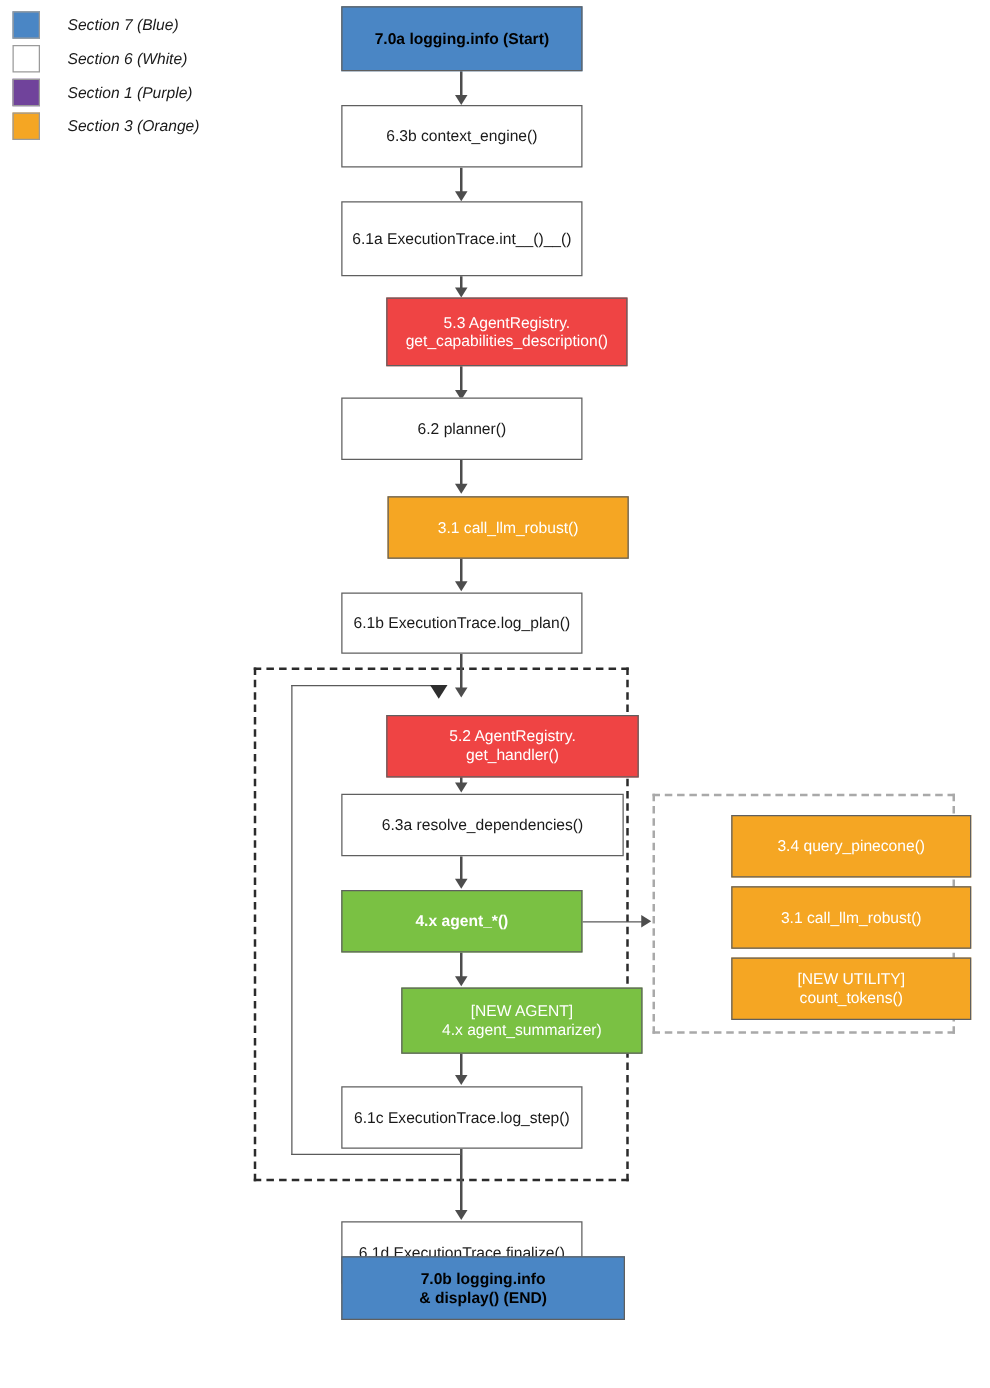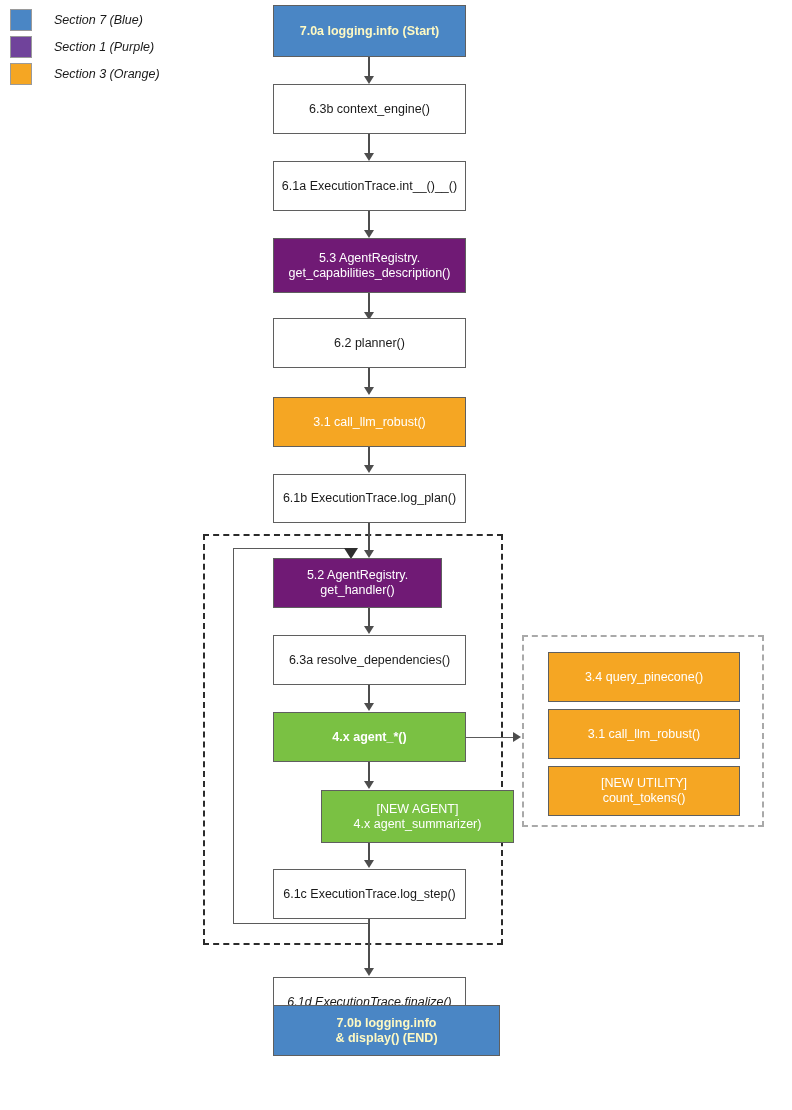--- a/index.html
+++ b/index.html
@@ -63,24 +63,24 @@
     justify-content: center;
     text-align: center;
     font-size: 12.5px;
     line-height: 15px;
     color: #1a1a1a;
     padding: 2px 4px;
     z-index: 3;
   }
   .node .nlabel { white-space: pre-line; display: block; }
   .node.white  { background: #ffffff; color: #1a1a1a; }
-  .node.blue   { background: #4a86c5; color: #fef9c3; font-weight: bold; }
-  .node.purple { background: #701a75; color: #ffffff; }
+  .node.blue   { background: #4a86c5; color: #000000; font-weight: bold; }
+  .node.purple { background: #ef4444; color: #ffffff; margin-left: 36px; }
   .node.green  { background: #7ac143; color: #ffffff; }
-  .node.orange { background: #f5a623; color: #ffffff; }
+  .node.orange { background: #f5a623; color: #ffffff; margin-left: 37px; }
   .node.bold   { font-weight: bold; }
 
   
   .edge-v {
     position: absolute;
     width: 2px;
     background: #4d4d4d;
     z-index: 1;
   }
   .edge-thin-v {
@@ -137,20 +137,24 @@
 
 <div id="canvas">
 
   <div id="legend">
 
     <div class="legend-row">
       <span class="legend-swatch" style="background:#4a86c5;"></span>
       <span class="legend-label">Section 7 (Blue)</span>
     </div>
     <div class="legend-row">
+      <span class="legend-swatch" style="background:#ffffff;"></span>
+      <span class="legend-label">Section 6 (White)</span>
+    </div>
+    <div class="legend-row">
       <span class="legend-swatch" style="background:#70439b;"></span>
       <span class="legend-label">Section 1 (Purple)</span>
     </div>
     <div class="legend-row">
       <span class="legend-swatch" style="background:#f5a623;"></span>
       <span class="legend-label">Section 3 (Orange)</span>
     </div>
   </div>
 
   <div class="group-dashed" style="left:203px; top:534px; width:300px; height:411px;"></div>
@@ -207,64 +211,64 @@
   <div class="arrow-right" style="left:513px; top:732px;"></div>
 
   <div class="node blue" style="left:273px; top:5px; width:193px; height:52px;">
     <span class="nlabel">7.0a logging.info (Start)</span>
   </div>
 
   <div class="node white" style="left:273px; top:84px; width:193px; height:50px;text-align:right;">
     <span class="nlabel">6.3b context_engine()</span>
   </div>
 
-  <div class="node white" style="left:273px; top:161px; width:193px; height:50px;">
+  <div class="node white" style="left:273px; top:161px; width:193px; height:60px;">
     <span class="nlabel">6.1a ExecutionTrace.int__()__()</span>
   </div>
 
   <div class="node purple" style="left:273px; top:238px; width:193px; height:55px;">
     <span class="nlabel">5.3 AgentRegistry.
 get_capabilities_description()</span>
   </div>
 
   <div class="node white" style="left:273px; top:318px; width:193px; height:50px;">
     <span class="nlabel">6.2 planner()</span>
   </div>
 
   <div class="node orange" style="left:273px; top:397px; width:193px; height:50px;">
     <span class="nlabel">3.1 call_llm_robust()</span>
   </div>
 
   <div class="node white" style="left:273px; top:474px; width:193px; height:49px;">
     <span class="nlabel">6.1b ExecutionTrace.log_plan()</span>
   </div>
 
-  <div class="node purple" style="left:273px; top:558px; width:169px; height:50px;text-align:center;">
+  <div class="node purple" style="left:273px; top:572px; width:202px; height:50px;text-align:center;">
     <span class="nlabel">5.2 AgentRegistry.
 get_handler()</span>
   </div>
 
-  <div class="node white" style="left:273px; top:635px; width:193px; height:50px;">
+  <div class="node white" style="left:273px; top:635px; width:226px; height:50px;">
     <span class="nlabel">6.3a resolve_dependencies()</span>
   </div>
 
   <div class="node green bold" style="left:273px; top:712px; width:193px; height:50px;">
     <span class="nlabel">4.x agent_*()</span>
   </div>
 
   <div class="node green" style="left:273px; top:790px; width:193px; height:53px;margin-left:48px;">
     <span class="nlabel">[NEW AGENT]
 4.x agent_summarizer)</span>
   </div>
 
   <div class="node white" style="left:273px; top:869px; width:193px; height:50px;text-align:center;">
     <span class="nlabel">6.1c ExecutionTrace.log_step()</span>
   </div>
 
-  <div class="node white" style="left:273px; top:977px; width:193px; height:50px;font-style:italic;">
+  <div class="node white" style="left:273px; top:977px; width:193px; height:50px;">
     <span class="nlabel">6.1d ExecutionTrace.finalize()</span>
   </div>
 
   <div class="node blue" style="left:273px; top:1005px; width:227px; height:51px;">
     <span class="nlabel">7.0b logging.info
 &amp; display() (END)</span>
   </div>
 
   <div class="node orange" style="left:548px; top:652px; width:192px; height:50px;">
     <span class="nlabel">3.4 query_pinecone()</span>

